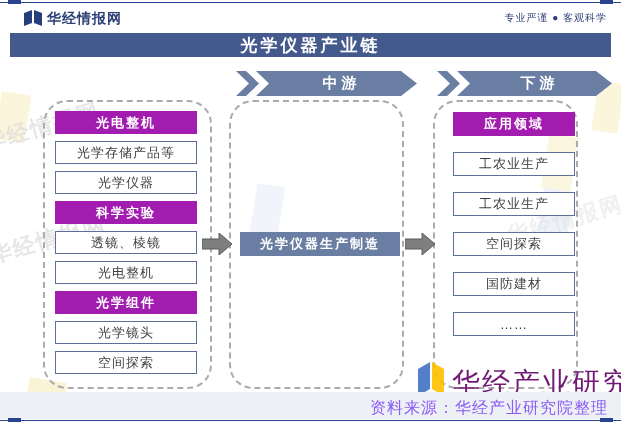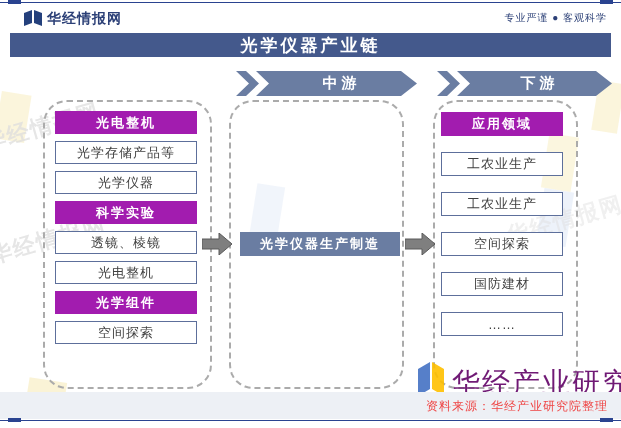--- a/index.html
+++ b/index.html
@@ -40,21 +40,21 @@
   .col-left { gap:7px; }
   .col-right > div { height:24px; }
   .col-right { gap:16px; }
 
   .mid-box { left:240px; top:232px; width:160px; height:24px; background:#6A7DA2; color:#fff;
              font-size:13px; font-weight:bold; letter-spacing:2px;
              display:flex; align-items:center; justify-content:center; }
 
   
   .footer-band { left:0; top:392px; width:621px; height:27px; background:#EDF0F5; }
-  .source-text { right:13px; top:398px; font-size:12px; color:#ef4444; letter-spacing:1px; }
+  .source-text { right:13px; top:398px; font-size:16px; color:#8b5cf6; letter-spacing:1px; }
 
   
   .wm { pointer-events:none; }
   .wm-text { color:#DEDEDE; font-size:22px; font-weight:bold; letter-spacing:2px;
              transform:rotate(-16deg); opacity:.75; white-space:nowrap; }
   .wm-sq { transform:rotate(9deg); }
   .wm-brand { color:#701a75; font-size:28px; font-weight:normal; letter-spacing:2px; white-space:nowrap; }
   .wm-site { color:#CDD0D8; font-size:13px; font-weight:bold; letter-spacing:3px; }
 </style>
 </head>
@@ -110,26 +110,27 @@
   <div class="abs dashed" style="left:433px; top:100px; width:145px; height:289px;"></div>
 
   <div class="abs col col-left" style="left:55px; top:111px; width:142px;">
     <div class="hdr-box">光电整机</div>
     <div class="item-box">光学存储产品等</div>
     <div class="item-box">光学仪器</div>
     <div class="hdr-box">科学实验</div>
     <div class="item-box">透镜、棱镜</div>
     <div class="item-box">光电整机</div>
     <div class="hdr-box">光学组件</div>
+    <div class="item-box">光学镜头</div>
     <div class="item-box">空间探索</div>
   </div>
 
   <div class="abs mid-box">光学仪器生产制造</div>
 
-  <div class="abs col col-right" style="left:441px; top:112px; width:122px;">
+  <div class="abs col col-right" style="left:453px; top:112px; width:122px;">
     <div class="hdr-box">应用领域</div>
     <div class="item-box">工农业生产</div>
     <div class="item-box">工农业生产</div>
     <div class="item-box">空间探索</div>
     <div class="item-box">国防建材</div>
     <div class="item-box">……</div>
   </div>
 
   <span class="abs" style="left:202px; top:233px; width:30px; height:22px;">
     <svg width="30" height="22" viewBox="0 0 30 22">

